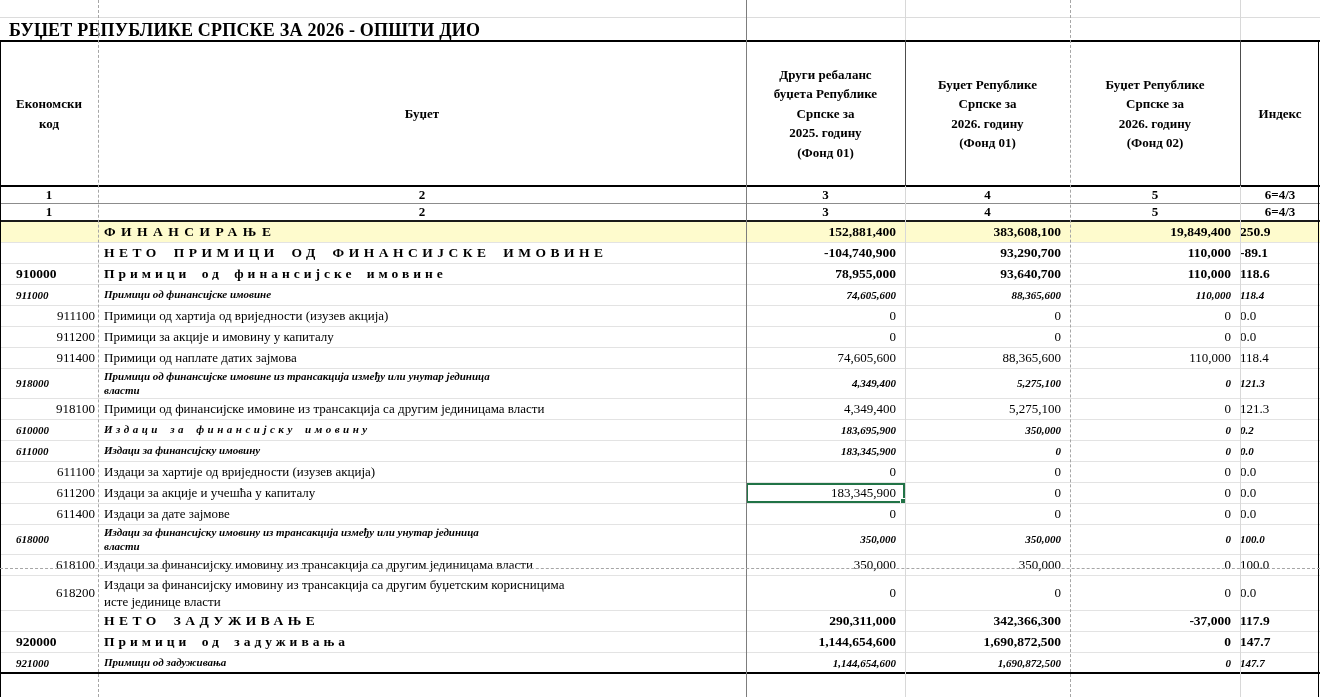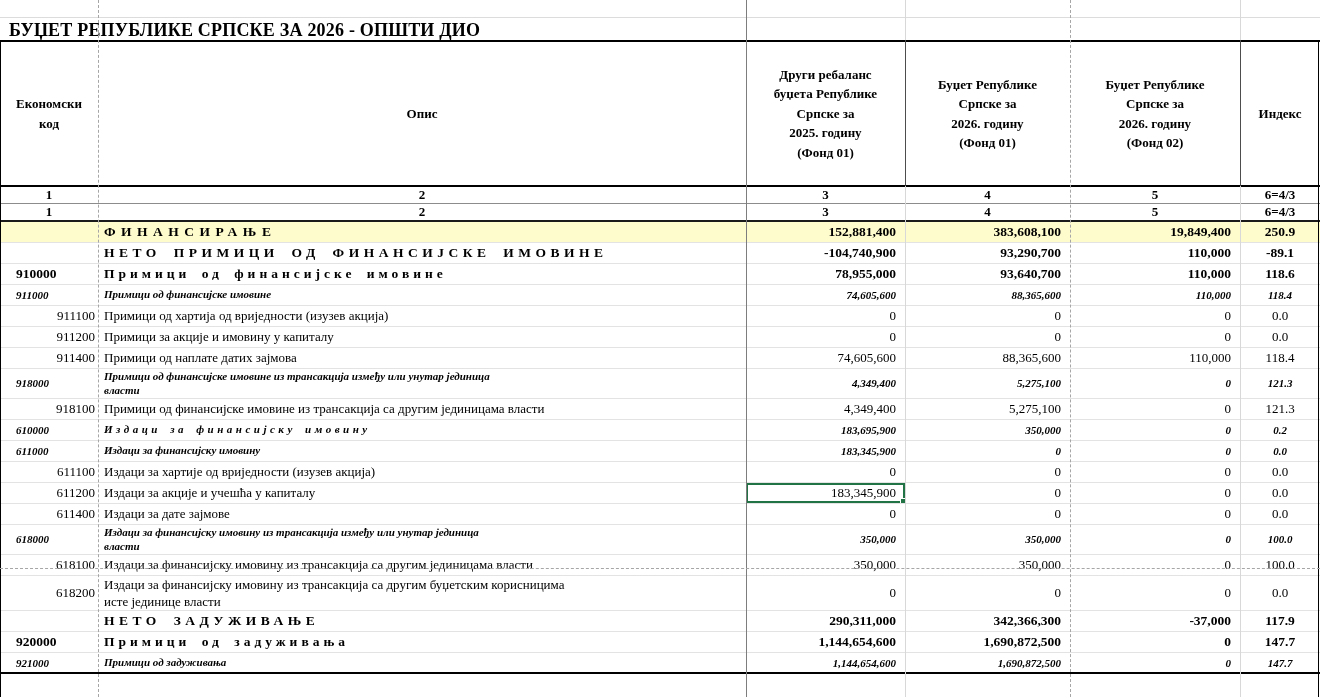--- a/index.html
+++ b/index.html
@@ -48,21 +48,21 @@
   tr.numrow-2 { height:16px; border-bottom:2px solid #1a1a1a; }
 
   tbody tr.row { height:21px; border-bottom:1px solid #e3e3e3; }
   tbody tr.row:last-child { border-bottom:2px solid #000; }
   tr.h22 { height:22px; } tr.h24 { height:24px; }
   tr.h36 { height:36px;margin-left:19px; } tr.h38 { height:38px; } tr.h41 { height:41px; }
 
   td.code { text-align:right; padding-right:3px; font-size:13px; }
   td.desc { text-align:left; padding-left:6px; white-space:pre-line; line-height:1.32; font-size:13px; }
   td.num  { text-align:right; padding-right:9px; font-size:13px; }
-  td.idx  { text-align:center; font-size:13px; }
+  td.idx  { font-size:13px; }
 
   
   tr.r-yellow { background:var(--hl-yellow,#fefbcd); }
   tr.r-caps td, tr.r-major td { font-weight:bold; font-size:13.5px; }
   tr.r-caps .desc  { letter-spacing:4.5px; word-spacing:5px; white-space:nowrap; }
   tr.r-yellow .desc{ letter-spacing:5.5px; }
   tr.r-major .desc { letter-spacing:4px;   word-spacing:4px; white-space:nowrap; }
   tr.r-bi td { font-weight:bold; font-style:italic; font-size:11px; }
   tr.r-sp .desc { letter-spacing:3.5px; word-spacing:3px; white-space:nowrap; }
   tr.r-major .code, tr.r-bi .code { text-align:left; padding-left:16px; padding-right:0; }
@@ -99,21 +99,21 @@
         <col style="width:648px">
         <col style="width:159px">
       <col style="width:165px">
         <col style="width:170px">
         <col style="width:80px">
     </colgroup>
     <thead>
       <tr class="header-row">
         <th>Економски
 код</th>
-        <th>Опис</th>
+        <th>Буџет</th>
         <th>Други ребаланс
 буџета Републике
 Српске за
 2025. годину
 (Фонд 01)</th>
         <th>Буџет Републике
 Српске за
 2026. годину
 (Фонд 01)</th>
         <th>Буџет Републике

